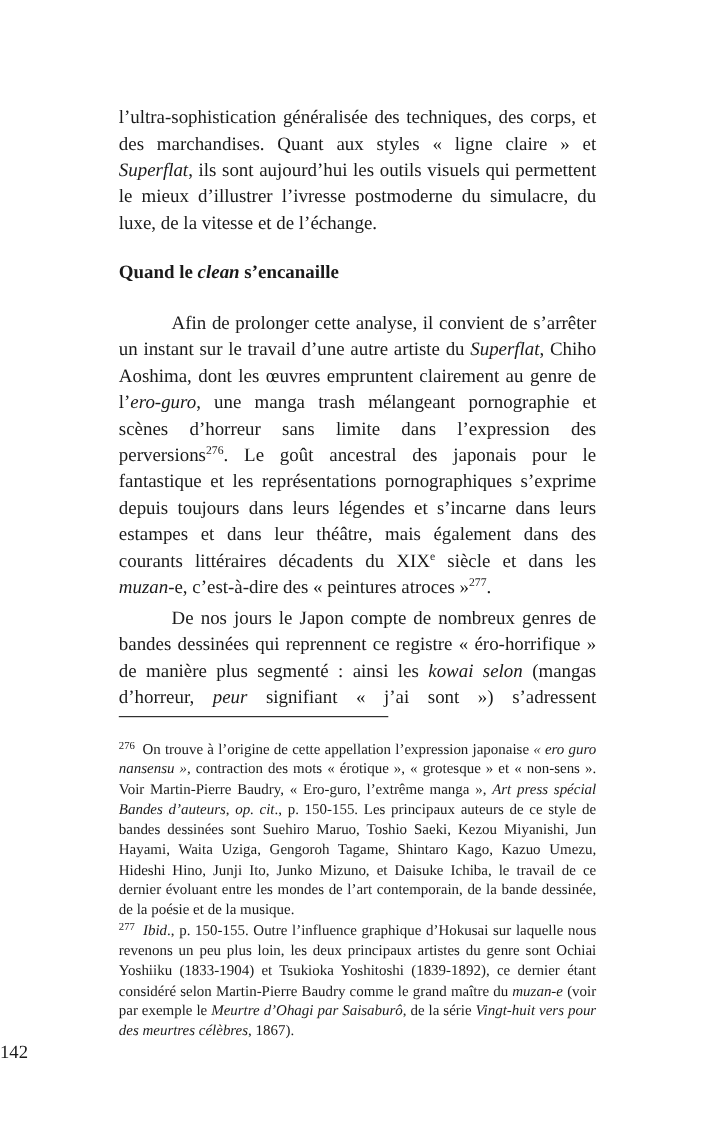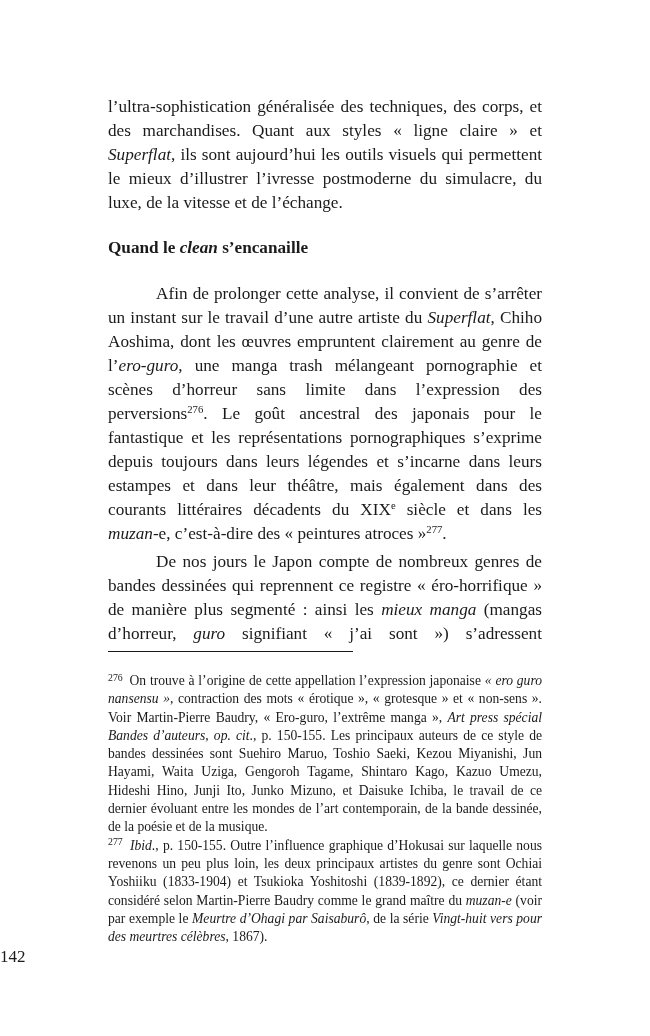--- a/index.html
+++ b/index.html
@@ -84,21 +84,21 @@
 
 <h2 class="heading">
   <span>Quand le </span><i>clean</i><span> s’encanaille</span>
 </h2>
 
 <div class="block2">
   <p class="body-text indent"><span>Afin de prolonger cette analyse, il convient de s’arrêter un instant sur le travail d’une autre artiste du </span><i>Superflat</i><span>, Chiho Aoshima, dont les œuvres empruntent clairement au genre de l’</span><i>ero-guro</i><span>, une manga trash mélangeant pornographie et scènes d’horreur sans limite dans l’expression des perversions</span><sup>276</sup><span>. Le goût ancestral des japonais pour le fantastique et les représentations pornographiques s’exprime depuis toujours dans leurs légendes et s’incarne dans leurs estampes et dans leur théâtre, mais également dans des courants littéraires décadents du XIX</span><sup>e</sup><span> siècle et dans les </span><i>muzan</i><span>-e, c’est-à-dire des « peintures atroces »</span><sup>277</sup><span>.</span></p>
 </div>
 
 <div class="block3">
-  <p class="body-text indent" style="text-align-last: justify;"><span>De nos jours le Japon compte de nombreux genres de bandes dessinées qui reprennent ce registre « éro-horrifique » de manière plus segmenté : ainsi les </span><i>mieux manga</i><span> (mangas d’horreur, </span><i>guro</i><span> signifiant « j’ai sont ») s’adressent</span></p>
+  <p class="body-text indent" style="text-align-last: justify;"><span>De nos jours le Japon compte de nombreux genres de bandes dessinées qui reprennent ce registre « éro-horrifique » de manière plus segmenté : ainsi les </span><i>kowai selon</i><span> (mangas d’horreur, </span><i>peur</i><span> signifiant « j’ai sont ») s’adressent</span></p>
 </div>
 
 <div class="rule"></div>
 
 <div class="footnotes">
   <p class="fn">
     <span class="fn-num">276</span><span><span> On trouve à l’origine de cette appellation l’expression japonaise </span><i>« ero guro nansensu »</i><span>, contraction des mots « érotique », « grotesque » et « non-sens ». Voir Martin-Pierre Baudry, « Ero-guro, l’extrême manga », </span><i>Art press spécial Bandes d’auteurs</i><span>, </span><i>op. cit</i><span>., p. 150-155. Les principaux auteurs de ce style de bandes dessinées sont Suehiro Maruo, Toshio Saeki, Kezou Miyanishi, Jun Hayami, Waita Uziga, Gengoroh Tagame, Shintaro Kago, Kazuo Umezu, Hideshi Hino, Junji Ito, Junko Mizuno, et Daisuke Ichiba, le travail de ce dernier évoluant entre les mondes de l’art contemporain, de la bande dessinée, de la poésie et de la musique.</span></span>
   </p>
   <p class="fn">
     <span class="fn-num">277</span><span><span> </span><i>Ibid</i><span>., p. 150-155. Outre l’influence graphique d’Hokusai sur laquelle nous revenons un peu plus loin, les deux principaux artistes du genre sont Ochiai Yoshiiku (1833-1904) et Tsukioka Yoshitoshi (1839-1892), ce dernier étant considéré selon Martin-Pierre Baudry comme le grand maître du </span><i>muzan-e</i><span> (voir par exemple le </span><i>Meurtre d’Ohagi par Saisaburô</i><span>, de la série </span><i>Vingt-huit vers pour des meurtres célèbres</i><span>, 1867).</span></span>

